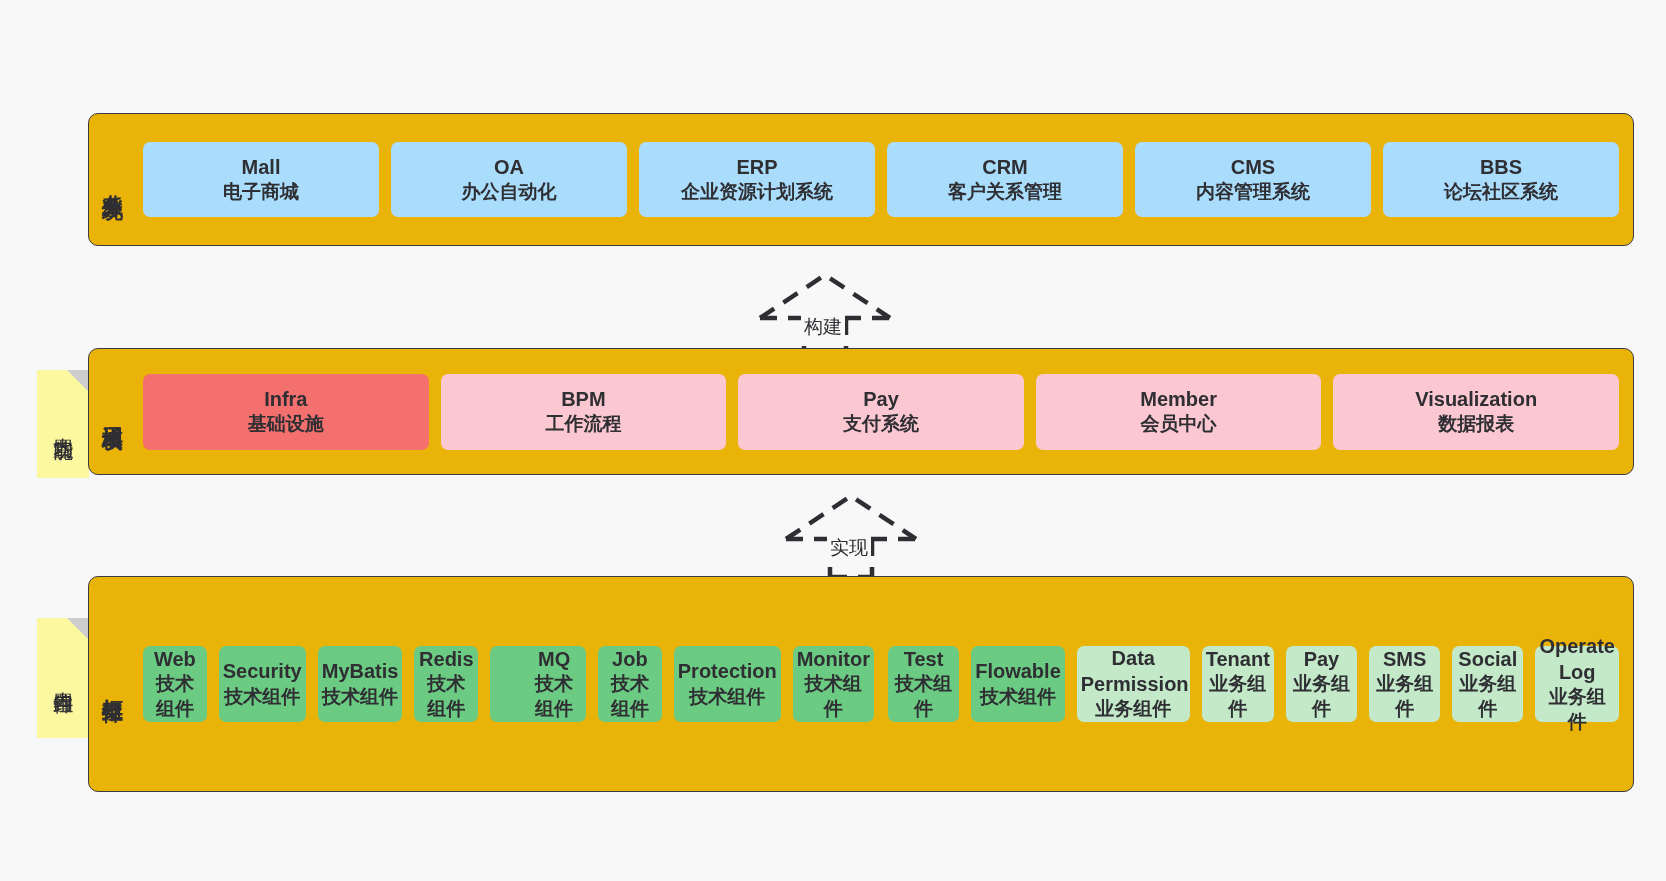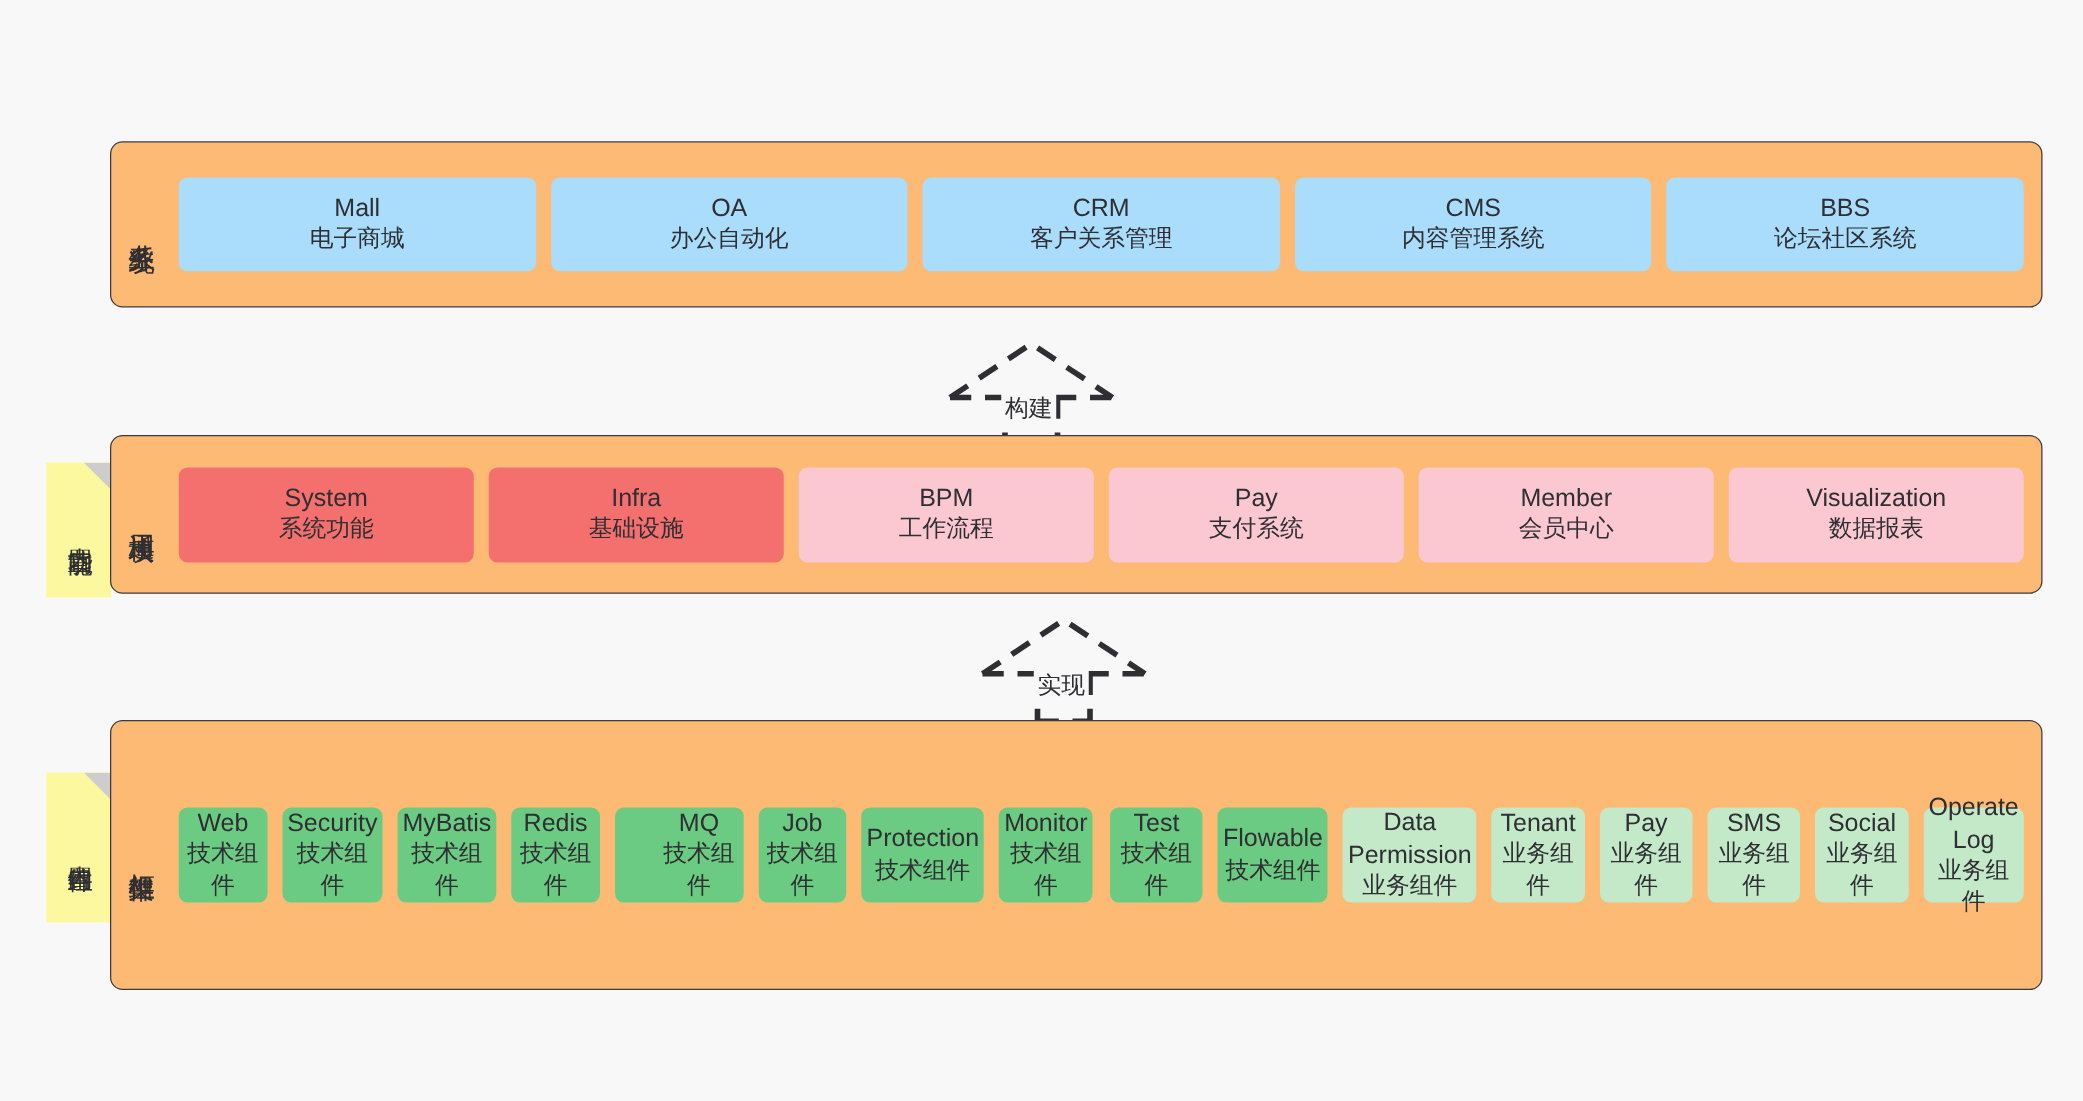--- a/index.html
+++ b/index.html
@@ -11,26 +11,27 @@
     position: relative;
     width: 1666px;
     height: 881px;
     background: #f8f8f8;
     overflow: hidden;
   }
 
   
   .panel {
     position: absolute;
-    background: #fdba74;
+    background: #eab308;
     border: 1.6px solid #3b3b46;
     border-radius: 10px;
     box-sizing: border-box;
     display: flex;
     align-items: stretch;
+    font-weight: bold;
   }
   .panel-title {
     flex: 0 0 auto;
     width: 46px;
     display: flex;
     align-items: center;
     justify-content: center;
     font-size: 21px;
     color: #2e2e33;
     line-height: 1.18;
@@ -130,20 +131,24 @@
   <div class="panel" style="left:88px; top:113px; width:1546px; height:133px;">
     <div class="panel-title">业务系统</div>
     <div class="panel-body">
       <div class="card blue" style="height:75px;">
         <span class="t1">Mall</span>
         <span class="t2">电子商城</span>
       </div>
       <div class="card blue" style="height:75px;">
         <span class="t1">OA</span>
         <span class="t2">办公自动化</span>
+      </div>
+      <div class="card blue" style="height:75px;">
+        <span class="t1">ERP</span>
+        <span class="t2">企业资源计划系统</span>
       </div>
       <div class="card blue" style="height:75px;">
         <span class="t1">CRM</span>
         <span class="t2">客户关系管理</span>
       </div>
       <div class="card blue" style="height:75px;">
         <span class="t1">CMS</span>
         <span class="t2">内容管理系统</span>
       </div>
       <div class="card blue" style="height:75px;">
@@ -164,24 +169,20 @@
 
   <div class="note" style="left:37px; top:370px; width:52px; height:108px;">
     <span class="fold"></span>
     <span>内置功能</span>
   </div>
 
   <div class="panel" style="left:88px; top:348px; width:1546px; height:127px;">
     <div class="panel-title">通用模块</div>
     <div class="panel-body">
       <div class="card red" style="height:76px;">
-        <span class="t1">System</span>
-        <span class="t2">系统功能</span>
-      </div>
-      <div class="card red" style="height:76px;">
         <span class="t1">Infra</span>
         <span class="t2">基础设施</span>
       </div>
       <div class="card pink" style="height:76px;">
         <span class="t1">BPM</span>
         <span class="t2">工作流程</span>
       </div>
       <div class="card pink" style="height:76px;">
         <span class="t1">Pay</span>
         <span class="t2">支付系统</span>

